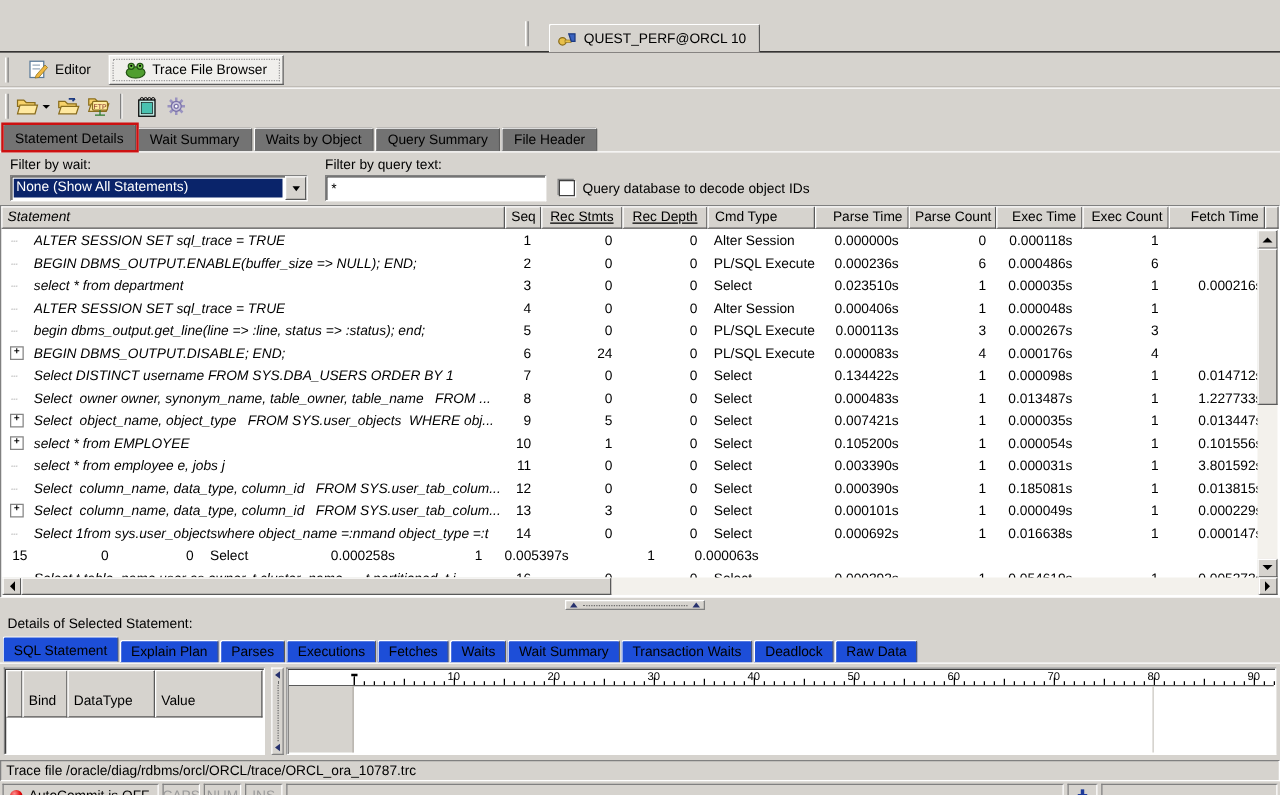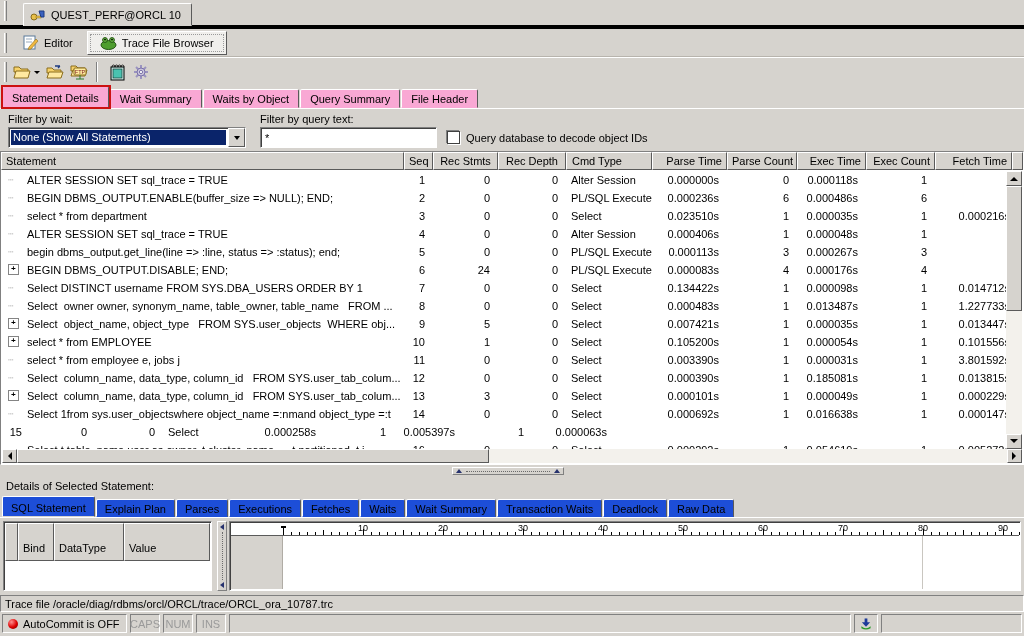--- a/index.html
+++ b/index.html
@@ -7,21 +7,21 @@
   body {
     background:#d6d3ce;
     font-family:"Liberation Sans", sans-serif;
     font-size:11px;
     color:#000;
     position:relative;
   }
   .grip { display:inline-block; width:3px; height:20px; border-left:1px solid #fff; border-right:1px solid #808080; margin:0 2px; }
 
   
-  #session-bar { height:29px; display:flex; align-items:flex-end; border-bottom:4px solid #000000; padding-left:2px; }
+  #session-bar { height:42px; display:flex; align-items:flex-end; border-bottom:1px solid #000000; padding-left:2px;justify-content:center; }
   #session-bar .grip { margin-bottom:4px; }
   .session-tab {
     height:23px; margin-left:14px; padding:0 10px 0 6px;
     display:flex; align-items:center; gap:5px;
     background:#d6d3ce; border:1px solid; border-color:#ffffff #5a5a5a #d6d3ce #ffffff;
     border-radius:2px 2px 0 0; position:relative; top:1px;
   }
 
   
   #view-bar { height:28px; display:flex; align-items:center; padding-left:2px; border-bottom:1px solid #b8b4ad; }
@@ -34,21 +34,21 @@
   
   #toolbar { height:29px; display:flex; align-items:center; padding-left:2px; border-top:1px solid #fff; }
   .tbtn { width:22px; height:22px; display:flex; align-items:center; justify-content:center; margin-left:2px; }
   .tbtn svg { display:block; }
   .tb-sep { width:2px; height:20px; border-left:1px solid #808080; border-right:1px solid #fff; margin:0 6px; }
   .dd-arrow { width:0; height:0; border:3px solid transparent; border-top-color:#000; margin:4px 2px 0 1px; }
 
   
   #main-tabs { height:22px; display:flex; align-items:flex-end; padding-left:2px; position:relative; z-index:3; }
   .mtab {
-    padding:3px 9px 2px; background:#f9a8d4;
+    padding:3px 9px 2px; background:#737373;
     border:1px solid; border-color:#ffffff #5a5a5a transparent #ffffff;
     border-radius:2px 2px 0 0; margin-right:1px; height:19px; white-space:nowrap;
   }
   .mtab.active { height:22px; padding-top:5px; border-bottom-color:#d6d3ce; position:relative; }
   .red-box { position:absolute; left:-2px; top:-2px; right:-3px; bottom:-2px; border:2px solid #cc1111; pointer-events:none; }
 
   
   #filter-row { height:43px; position:relative; border-top:1px solid #fff; }
   .flabel { position:absolute; top:4px; }
   #lbl-wait  { left:8px; }
@@ -68,34 +68,34 @@
 
   
   #grid { height:314px; position:relative; background:#fff;
           border:1px solid; border-color:#808080 #fff #fff #808080; overflow:hidden; }
   #grid-header { display:flex; height:18px; }
   .hc { background:#d6d3ce; border:1px solid; border-color:#ffffff #5a5a5a #5a5a5a #ffffff;
         padding:2px 4px; white-space:nowrap; overflow:hidden; flex-shrink:0; }
   #statement-rows { position:absolute; top:18px; left:0; right:0; bottom:14px; overflow:hidden; }
   .grow { display:flex; height:18px; align-items:center; }
   .cell { flex-shrink:0; white-space:pre; overflow:hidden; padding-top:1px; }
-  .c-stmt   { width:403px; display:flex; align-items:center; }
+  .c-stmt   { width:403px; display:flex; align-items:center;font-style:italic; }
   .c-seq    { width:29px; }
   .c-rstmts { width:65px; }
   .c-rdepth { width:68px; }
   .c-cmd    { width:86px; padding-left:5px; }
   .c-ptime  { width:75px; }
   .c-pcount { width:70px; }
   .c-etime  { width:69px; }
   .c-ecount { width:69px; }
   .c-ftime  { width:77px; }
   .c-fill   { flex:1; }
   .num  { text-align:right; padding-right:8px; }
   .numh { text-align:right; }
-  .cenh { text-align:center; }
+  .cenh { text-align:center;text-decoration:underline; }
   .ft { padding-right:2px; }
   .tree-toggle { width:26px; flex:0 0 26px; display:flex; align-items:center; padding-left:7px; }
   .tree-toggle.dots::after { content:"┄"; color:#a8a8a8; font-size:9px; }
   .tree-toggle.expandable::after {
     content:"+"; width:9px; height:9px; border:1px solid #848484; background:#fff;
     font:bold 8px/8px "Liberation Mono",monospace; text-align:center; color:#000; display:block; }
   .stmt-text { white-space:pre; overflow:hidden; }
 
   
   .sb-btn { position:absolute; background:#d6d3ce; border:1px solid; border-color:#fff #5a5a5a #5a5a5a #fff;

